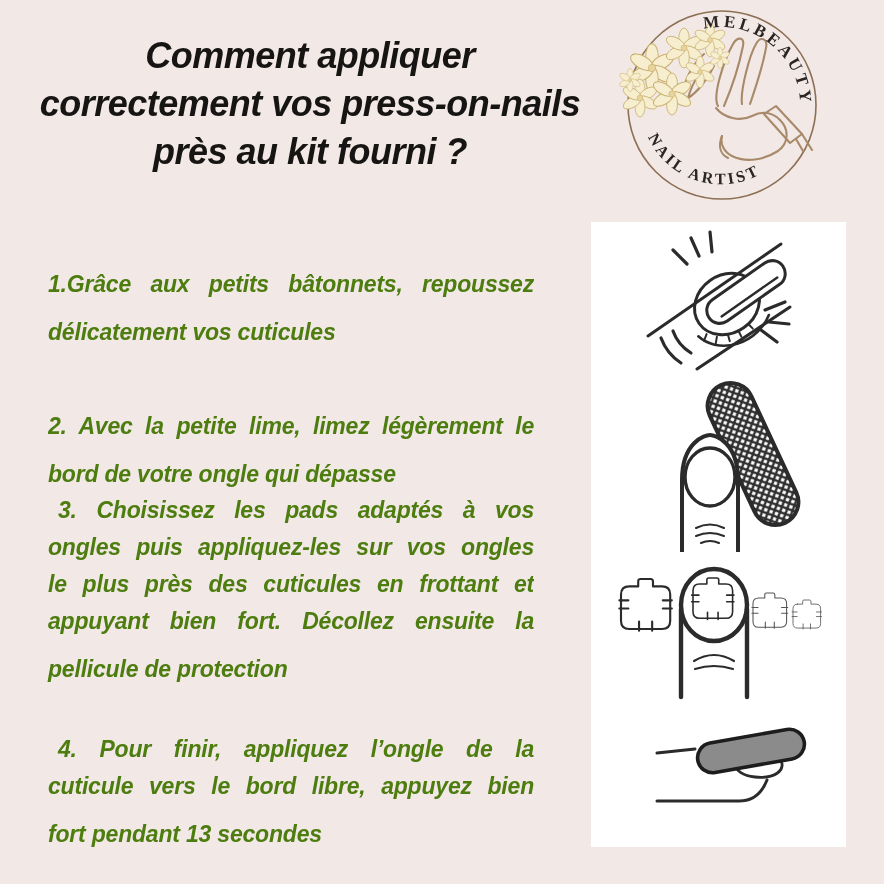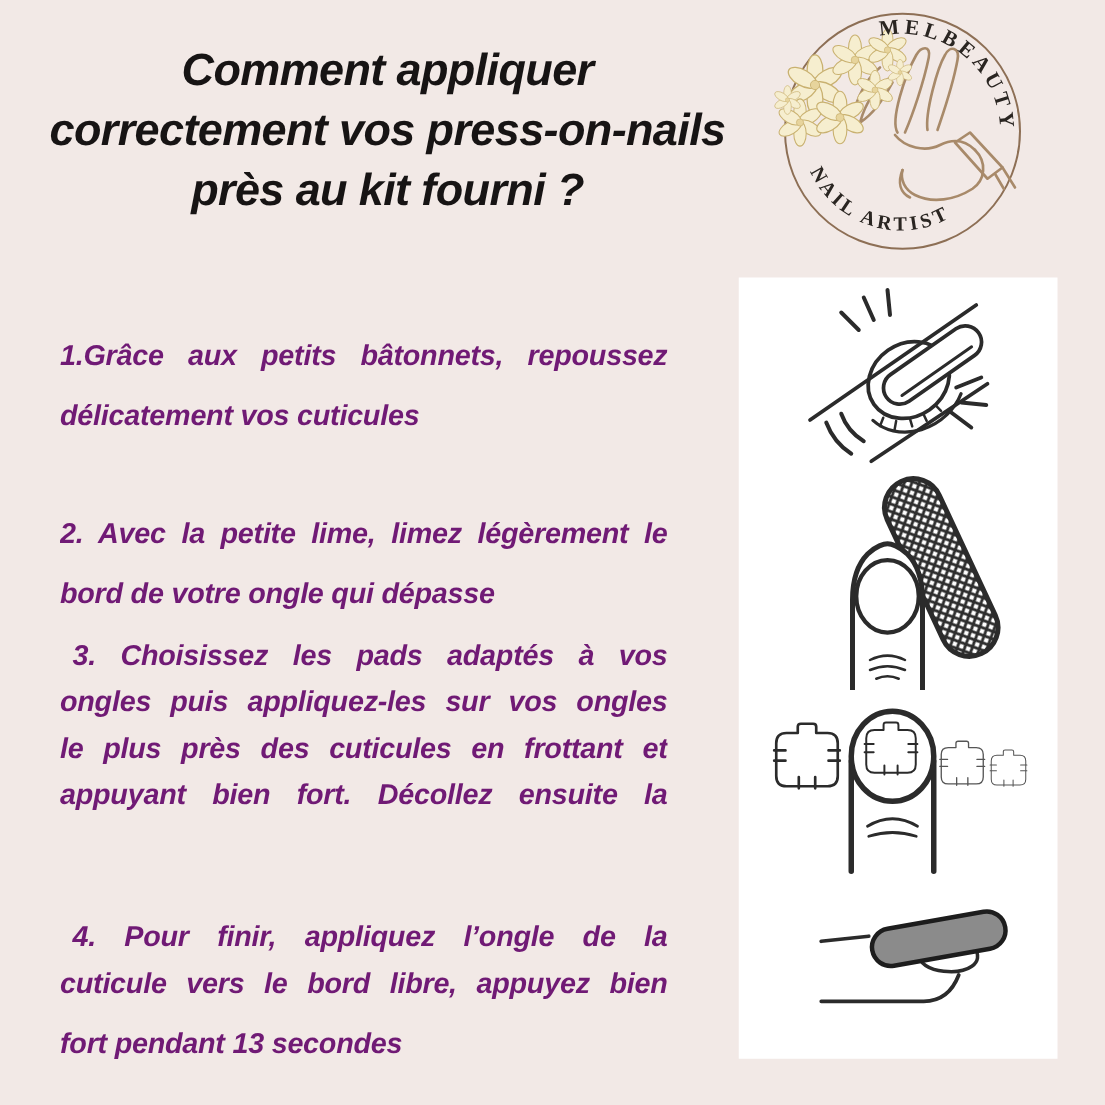--- a/index.html
+++ b/index.html
@@ -13,22 +13,22 @@
   .title{
     position:absolute;left:10px;top:32px;width:600px;
     text-align:center;font-weight:bold;font-style:italic;
     font-size:36px;line-height:48px;letter-spacing:-0.5px;color:#171414;
   }
   
   .logo{position:absolute;left:600px;top:2px;width:256px;height:214px;}
   
   .steps{position:absolute;left:48px;top:0;width:486px;}
   .step{position:absolute;left:0;width:486px;font-weight:bold;font-style:italic;
-        font-size:23px;letter-spacing:-0.2px;color:#701a75;}
-  .step-1{top:266px}.step-2{top:408px}.step-3{top:506px}.step-4{top:731px}
+        font-size:23px;letter-spacing:-0.2px;color:#4d7c0f;}
+  .step-1{top:266px}.step-2{top:408px}.step-3{top:492px}.step-4{top:731px}
   .jl{height:37px;line-height:37px;text-align:justify;text-align-last:justify;
       -moz-text-align-last:justify;white-space:normal;overflow:hidden;}
   .ll{height:37px;line-height:37px;text-align:left;margin-top:11px;}
   .ind{text-indent:10px;}
   
   .panel{position:absolute;left:591px;top:222px;width:255px;height:625px;background:#ffffff;}
   .illu{position:absolute;left:0;width:255px;}
   .illu-1{top:8px;height:150px}
   .illu-2{top:158px;height:172px}
   .illu-3{top:335px;height:158px}
@@ -107,20 +107,21 @@
     </div>
     <div class="step step-2">
       <div class="jl">2. Avec la petite lime, limez légèrement le</div>
       <div class="ll">bord de votre ongle qui dépasse</div>
     </div>
     <div class="step step-3">
       <div class="jl ind">3. Choisissez les pads adaptés à vos</div>
       <div class="jl">ongles puis appliquez-les sur vos ongles</div>
       <div class="jl">le plus près des cuticules en frottant et</div>
       <div class="jl">appuyant bien fort. Décollez ensuite la</div>
+      <div class="ll">pellicule de protection</div>
     </div>
     <div class="step step-4">
       <div class="jl ind">4. Pour finir, appliquez l’ongle de la</div>
       <div class="jl">cuticule vers le bord libre, appuyez bien</div>
       <div class="ll">fort pendant 13 secondes</div>
     </div>
   </div>
 
   <div class="panel">
 

